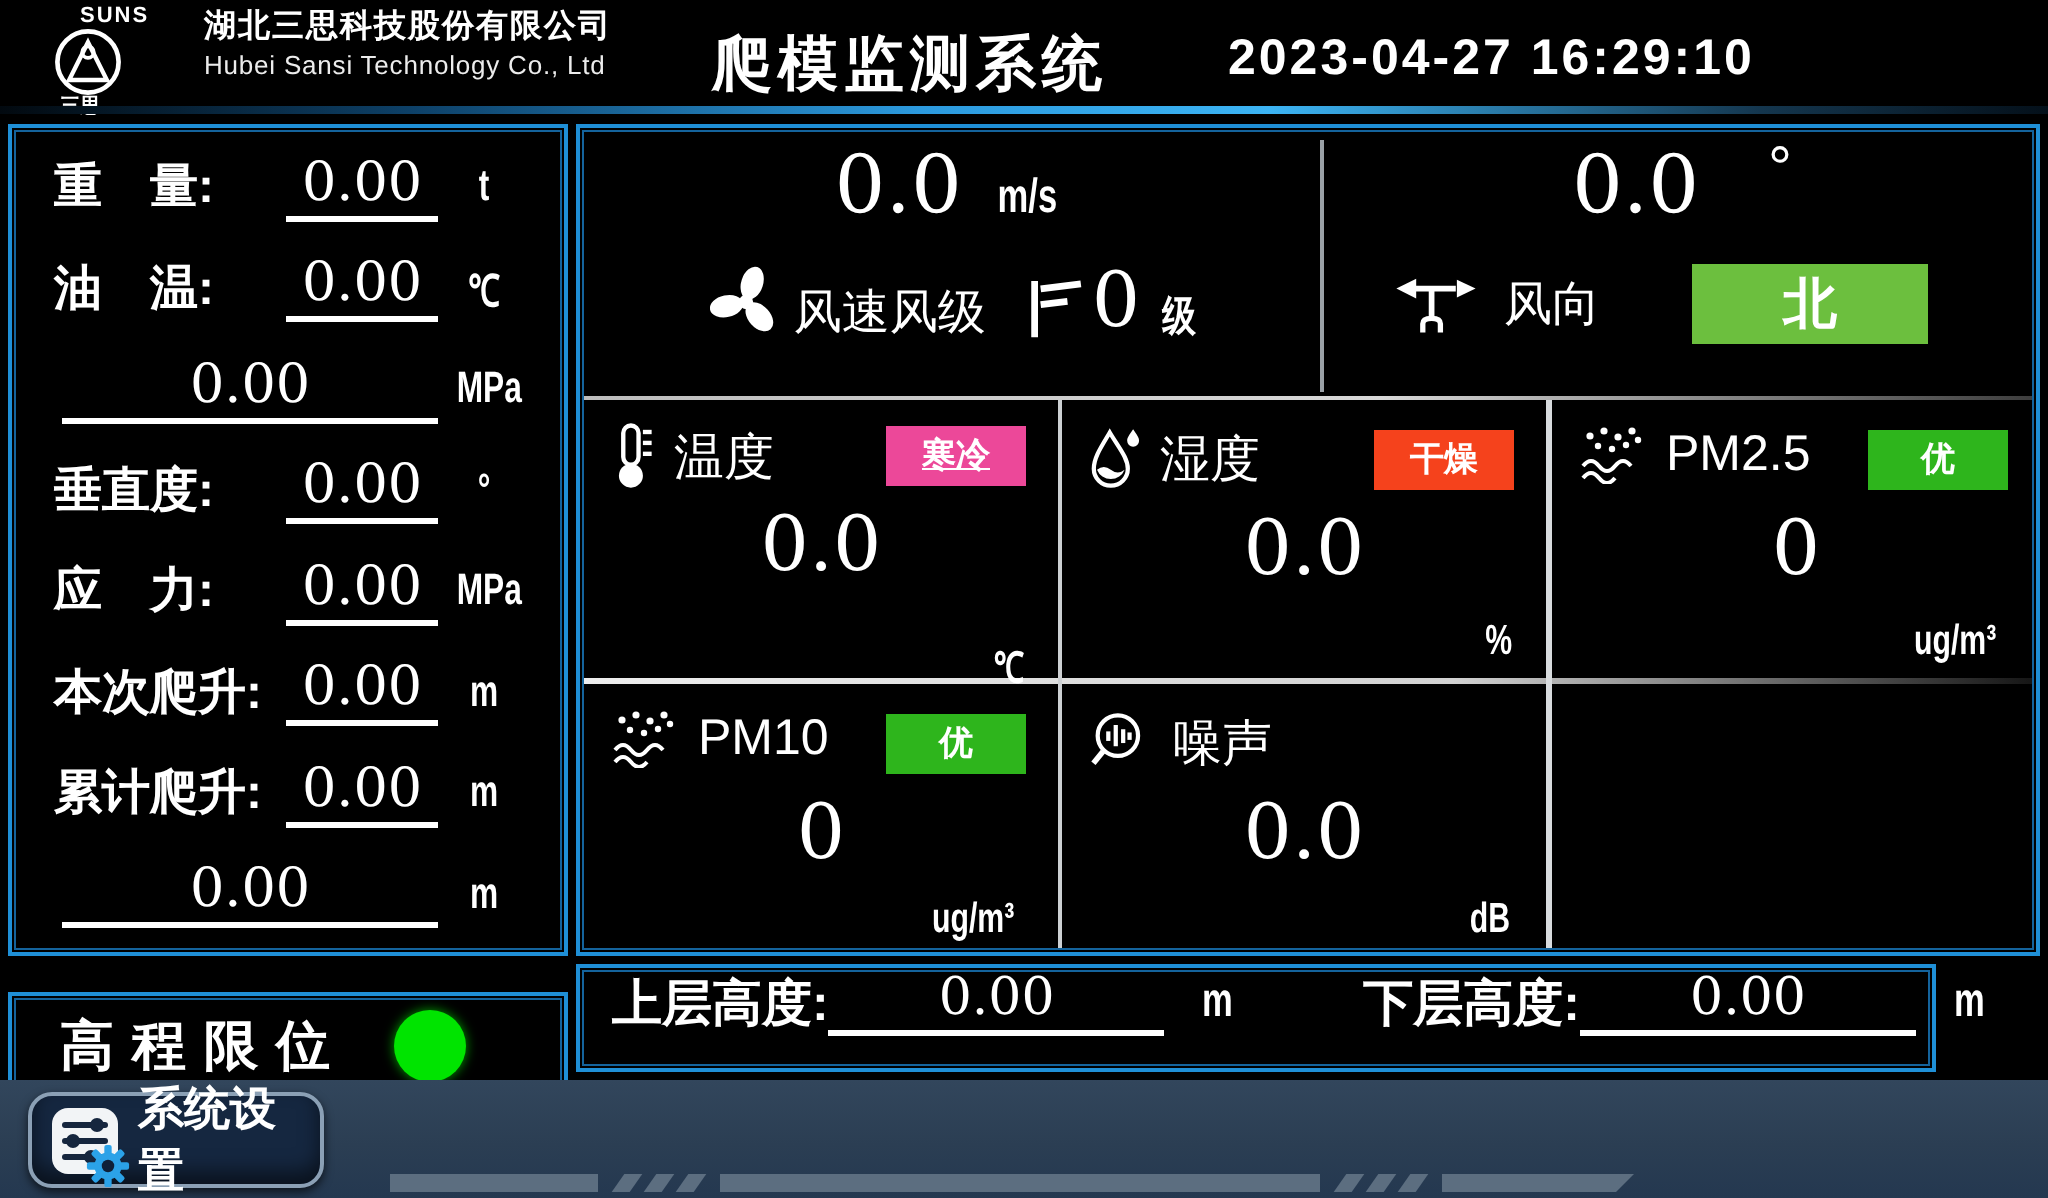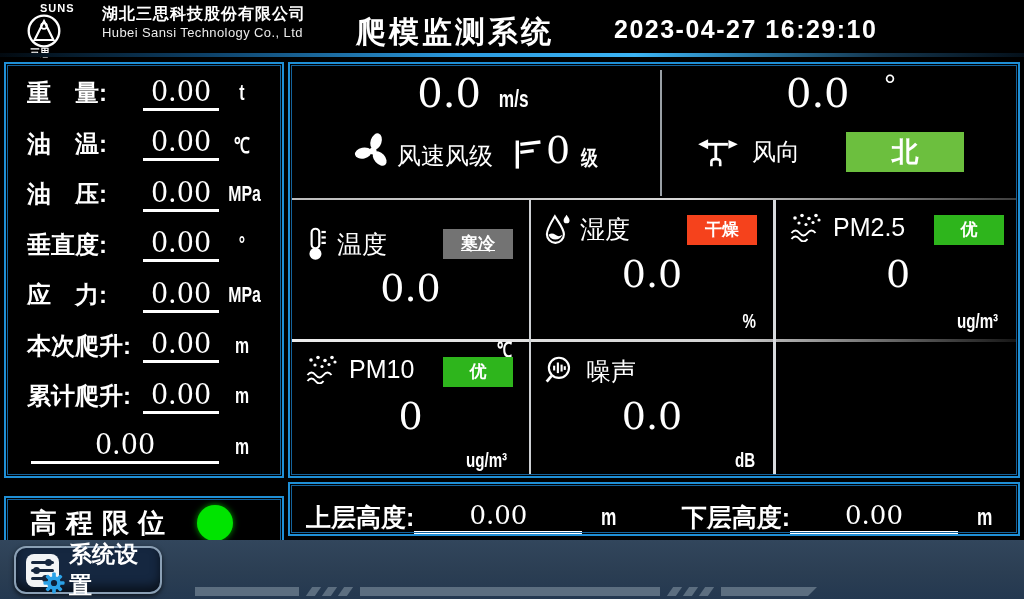--- a/index.html
+++ b/index.html
@@ -55,37 +55,37 @@
   .lvl-gap{width:14px;}
   .lvl-val{font-family:"DejaVu Serif","Liberation Serif",serif;font-size:38px;}
   .lvl-unit{font-size:21px;font-weight:bold;display:inline-block;transform:scaleX(.8);margin-left:6px;}
   .dir-line{position:absolute;top:4px;left:0;width:100%;text-align:center;}
   .dir-deg{font-size:30px;margin-left:30px;vertical-align:top;line-height:1;}
   .dir-row2{position:absolute;top:66px;left:0;width:100%;display:flex;align-items:center;padding-left:34px;box-sizing:border-box;gap:12px;}
   .north-badge{margin-left:34px;width:118px;height:40px;line-height:40px;text-align:center;
     font-size:27px;font-weight:bold;color:#fff;}
   
   .env-cell{position:absolute;}
-  .cell-t{left:0;top:148px;width:237px;height:155px;}
+  .cell-t{left:0;top:132px;width:237px;height:155px;}
   .cell-h{left:239px;top:134px;width:242px;height:139px;}
   .cell-p25{left:484px;top:134px;width:244px;height:139px;}
   .cell-p10{left:0;top:276px;width:237px;height:136px;}
   .cell-noise{left:239px;top:276px;width:242px;height:136px;}
   .env-head{position:absolute;top:12px;left:12px;display:flex;align-items:center;gap:9px;}
   .env-label{font-size:25px;}
   .env-badge{position:absolute;top:15px;right:16px;min-width:70px;height:30px;line-height:30px;
     text-align:center;font-size:17px;font-weight:bold;color:#fff;padding:0 4px;box-sizing:border-box;}
   .env-value{position:absolute;top:52px;left:0;width:100%;text-align:center;
     font-family:"DejaVu Serif","Liberation Serif",serif;font-size:38px;}
   .env-unit{position:absolute;right:14px;bottom:6px;font-size:21px;}
   
   .limit-box{left:4px;top:496px;width:280px;height:54px;display:flex;align-items:center;padding-left:24px;gap:23px;}
   .limit-label{font-size:27px;font-weight:bold;letter-spacing:9px;}
   .limit-light{width:36px;height:36px;border-radius:50%;box-shadow:0 0 6px rgba(0,230,0,.7);}
-  .heights-box{left:288px;top:482px;width:732px;height:54px;display:flex;align-items:flex-end;padding:0 16px;}
+  .heights-box{left:288px;top:482px;width:680px;height:54px;display:flex;align-items:flex-start;padding:0 16px;}
   .h-group{display:flex;align-items:center;}
   .h-group.lower{margin-left:62px;}
   .h-label{font-size:25px;font-weight:bold;white-space:nowrap;}
   .h-value{width:168px;text-align:center;font-family:"DejaVu Serif","Liberation Serif",serif;
     font-size:26px;border-bottom:3px solid #fff;padding-bottom:1px;}
   .h-unit{font-size:24px;font-weight:bold;margin-left:16px;display:inline-block;transform:scaleX(.72);}
   
   .footer{position:absolute;left:0;top:540px;width:1024px;height:59px;
     background:linear-gradient(180deg,#32465c 0%,#2b3e53 55%,#243850 100%);}
   .stripes{position:absolute;left:195px;bottom:3px;height:9px;display:flex;align-items:stretch;}
@@ -137,21 +137,20 @@
     <span class="lp-label">重　量:</span>
     <span class="lp-value">0.00</span>
     <span class="lp-unit">t</span>
   </div>
   <div class="lp-row">
     <span class="lp-label">油　温:</span>
     <span class="lp-value">0.00</span>
     <span class="lp-unit">℃</span>
   </div>
   <div class="lp-row">
-    <span class="lp-label">油　压:</span>
     <span class="lp-value">0.00</span>
     <span class="lp-unit">MPa</span>
   </div>
   <div class="lp-row">
     <span class="lp-label">垂直度:</span>
     <span class="lp-value">0.00</span>
     <span class="lp-unit">°</span>
   </div>
   <div class="lp-row">
     <span class="lp-label">应　力:</span>
@@ -237,21 +236,21 @@
           <svg width="24" height="36" viewBox="0 0 22 32">
             <rect x="7" y="2" width="7" height="18" rx="3.5" fill="none" stroke="#fff" stroke-width="2"></rect>
             <circle cx="10.5" cy="25" r="5.5" fill="#fff"></circle>
             <line x1="16" y1="5" x2="20" y2="5" stroke="#fff" stroke-width="2"></line>
             <line x1="16" y1="10" x2="20" y2="10" stroke="#fff" stroke-width="2"></line>
             <line x1="16" y1="15" x2="20" y2="15" stroke="#fff" stroke-width="2"></line>
           </svg>
         </span>
         <span class="env-label">温度</span>
       </div>
-      <span class="env-badge" style="background-color: #737373; text-decoration: underline;">寒冷</span>
+      <span class="env-badge" style="background-color: #ec4899; text-decoration: underline;">寒冷</span>
       <div class="env-value">0.0</div>
       <div class="env-unit unit">℃</div>
     </div>
 
     <div class="env-cell cell-h">
       <div class="env-head">
         <span>
           <svg width="28" height="34" viewBox="0 0 26 32">
             <path d="M11 4 C6.5 11.5 3.5 16 3.5 21 a8 8 0 0 0 16 0 C19.5 16 15.5 11.5 11 4 Z" fill="none" stroke="#fff" stroke-width="2"></path>
             <path d="M5 21.5 a7 7 0 0 0 13 0 q-3.2 2.6 -6.5 0 t-6.5 0 Z" fill="#fff"></path>

